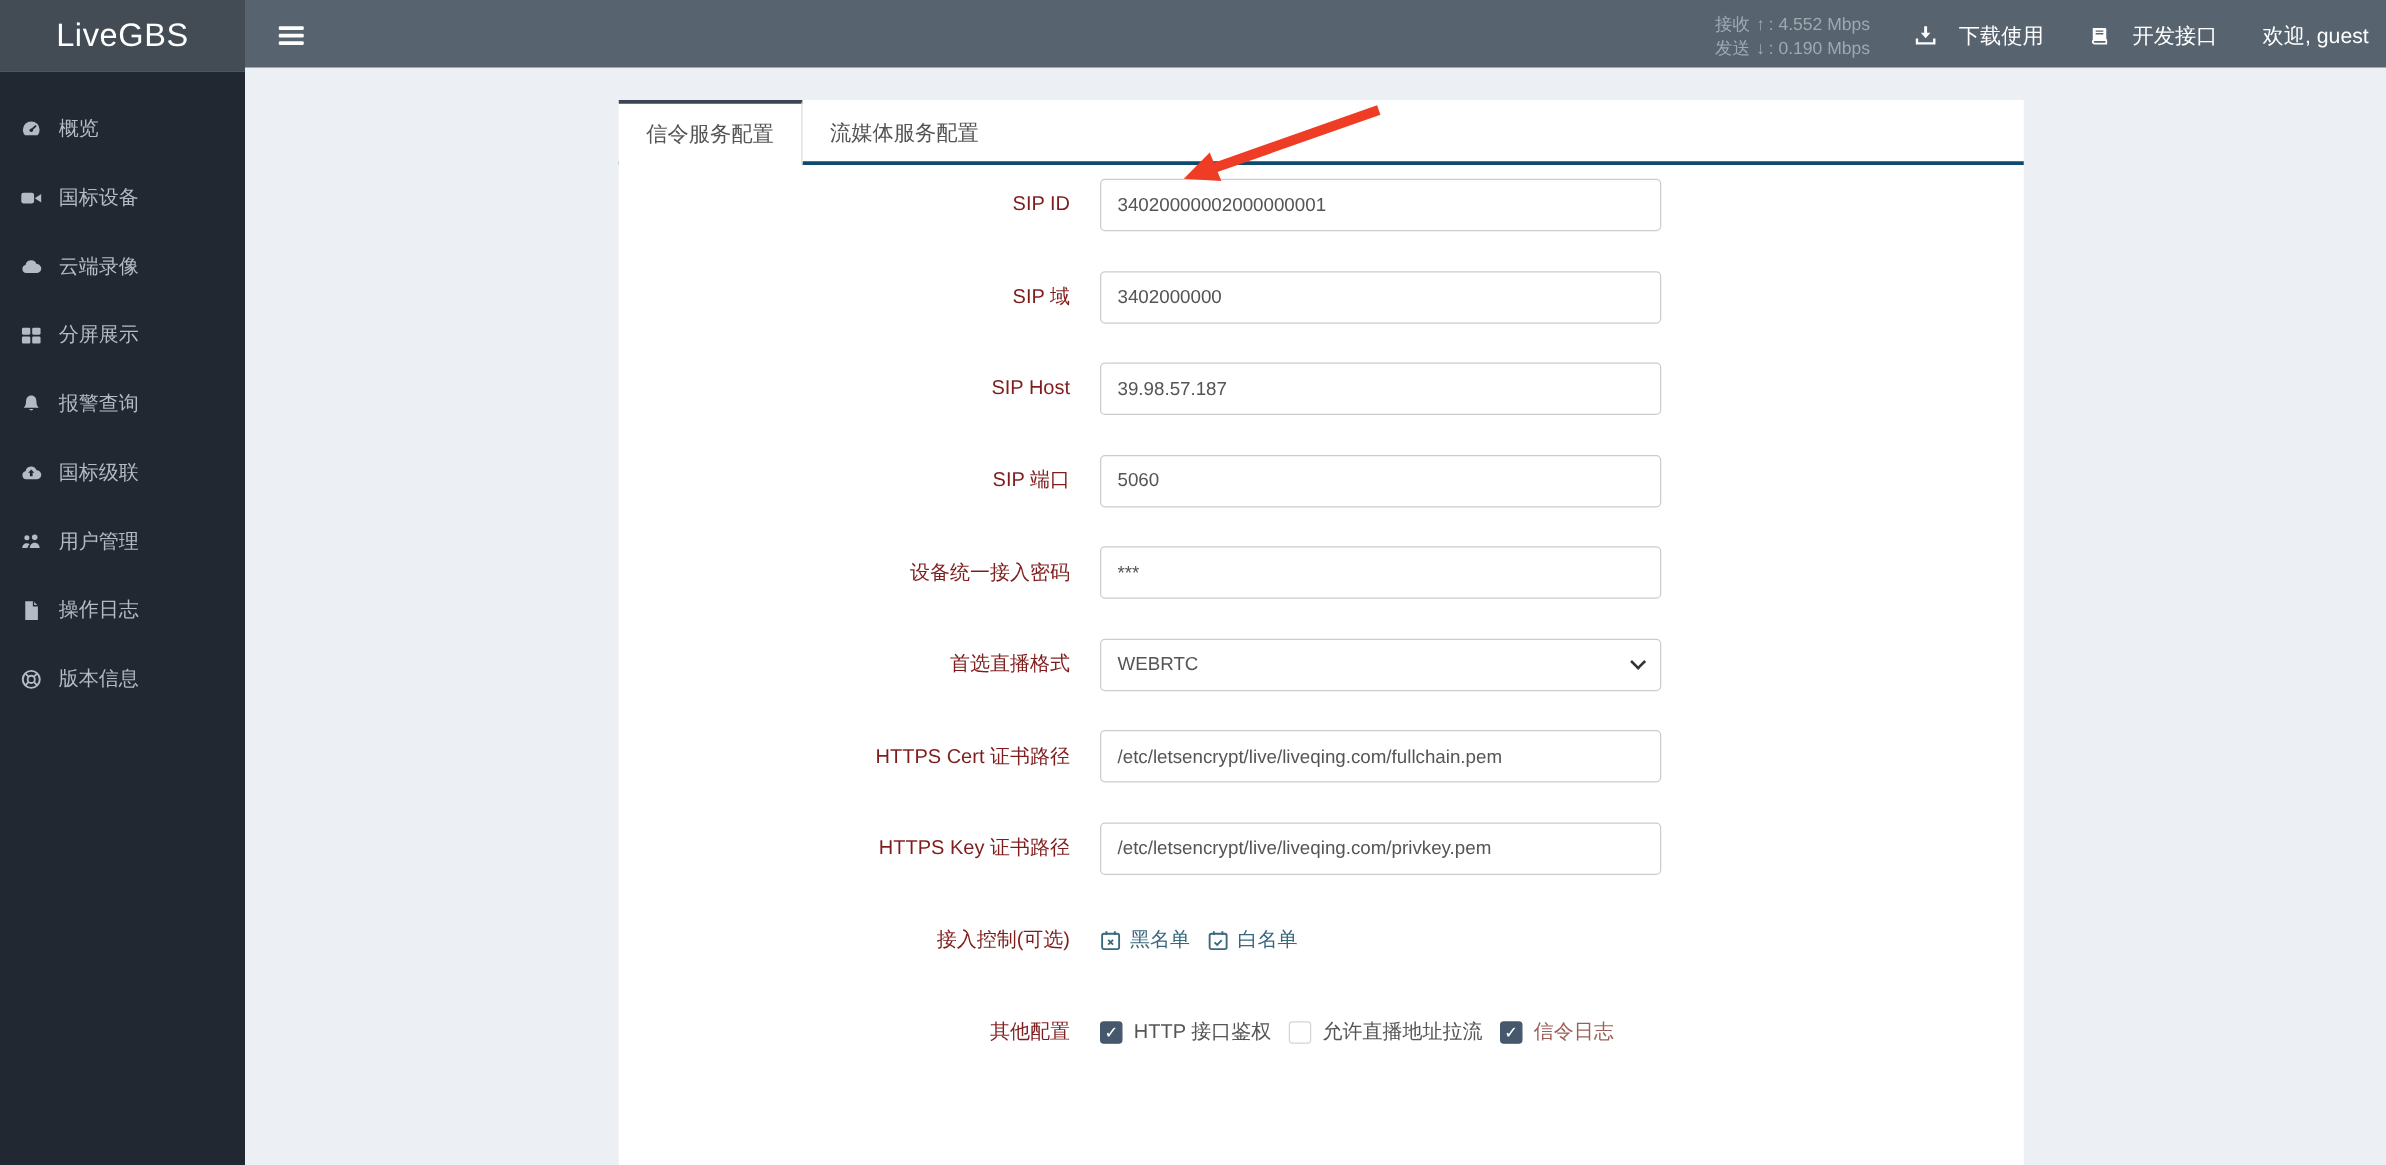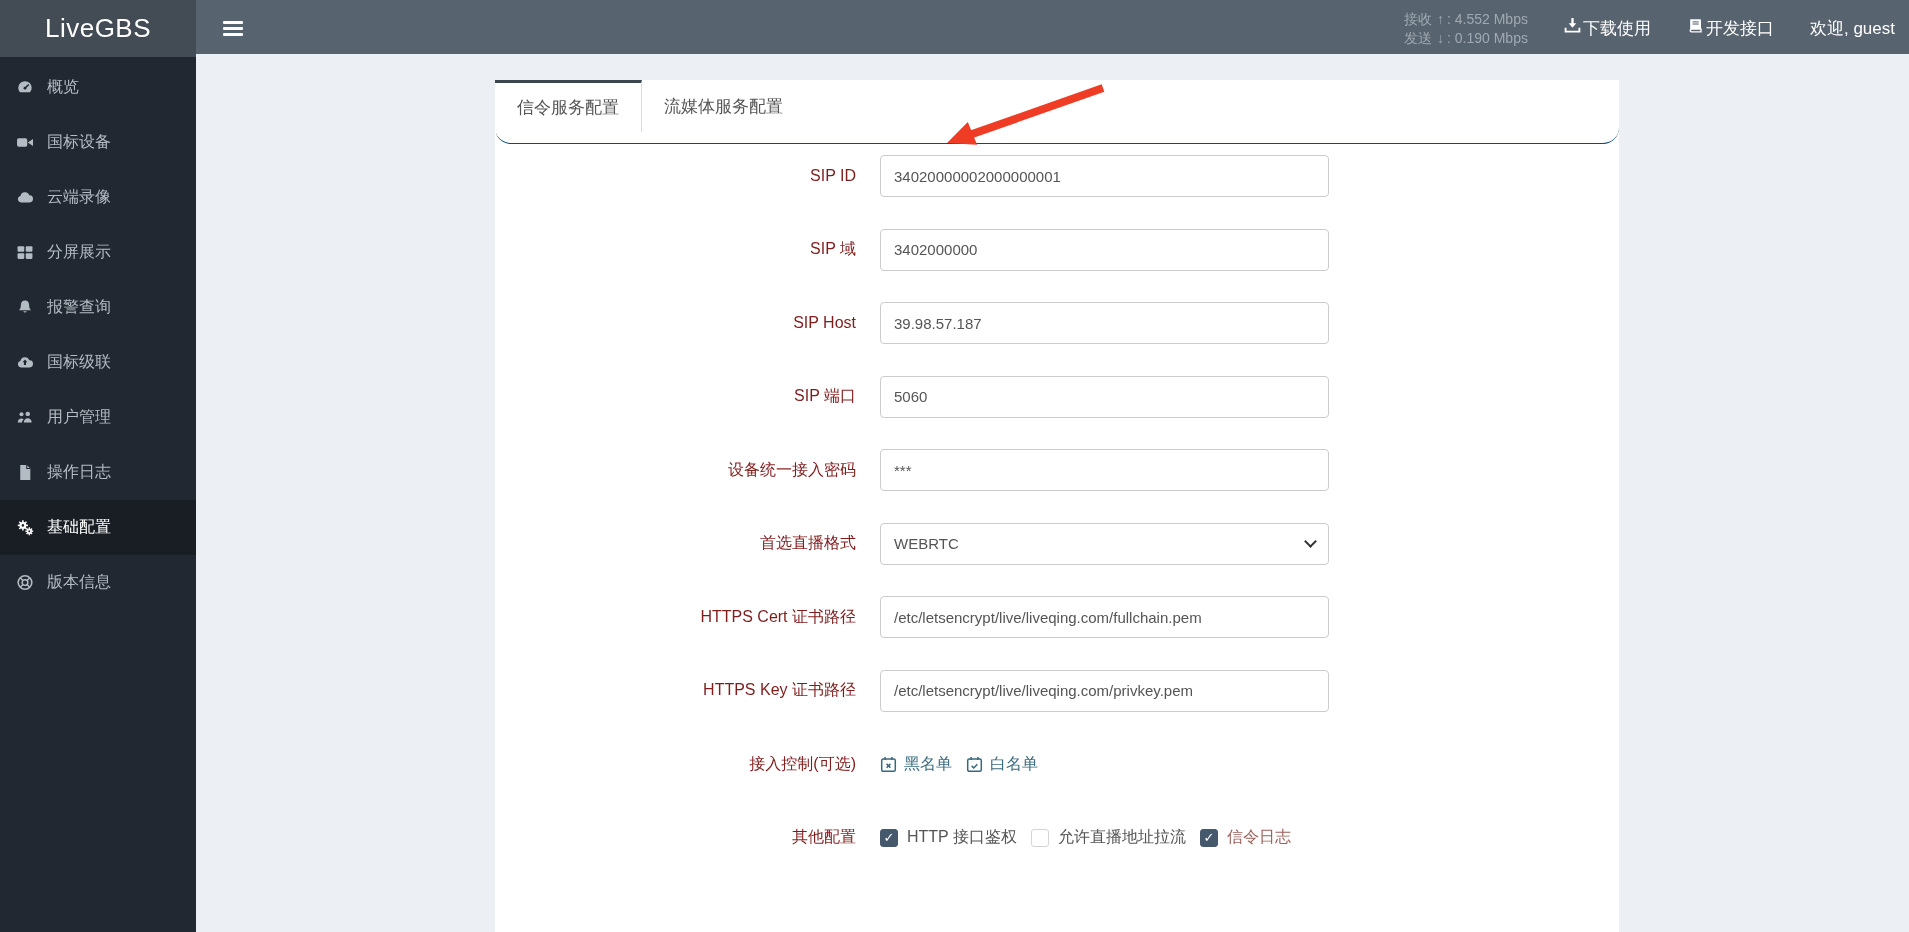--- a/index.html
+++ b/index.html
@@ -17,34 +17,34 @@
   .navbar { position:absolute; left:0; top:0; width:1909px; height:54px; background:var(--navbar-bg,#57636f); z-index:5; }
   .logo { position:absolute; left:0; top:0; width:196px; height:57px; background:var(--logo-bg,#434c54);
           color:#fff; font-size:26px; font-weight:400; display:flex; align-items:center; justify-content:center; letter-spacing:.5px; }
   .hamburger { position:absolute; left:211px; top:0; width:44px; height:57px; display:flex; flex-direction:column;
                justify-content:center; align-items:center; gap:3px; cursor:pointer; }
   .hamburger i { width:20px; height:3px; background:#fff; border-radius:1px; }
   .nav-right { position:absolute; right:14px; top:0; height:57px; display:flex; align-items:center; gap:36px; }
   .net-stats { font-size:14px; line-height:19px; color:var(--muted,#9fa9b2); }
   .net-stats .row { display:flex; align-items:center; }
   .net-stats .arr { font-weight:bold; margin:0 3px 0 5px; }
-  .nav-link { display:flex; gap:2px; color:#fff; font-size:17px; cursor:pointer; }
+  .nav-link { display:flex; align-items:center; gap:18px; color:#fff; font-size:17px; cursor:pointer; }
   .nav-link svg { width:17px; height:17px; }
 
   
-  .sidebar { position:absolute; left:0; top:57px; width:196px; height:875px; background:var(--sidebar-bg,#222831); padding-top:3px; }
+  .sidebar { position:absolute; left:0; top:57px; width:196px; height:875px; background:var(--sidebar-bg,#222831); padding-top:19px; }
   .side-item { height:55px; display:flex; align-items:center; padding-left:15px; gap:12px;
                color:#b3bbc3; font-size:16px; cursor:pointer; }
   .side-item .ic { width:20px; height:18px; display:flex; align-items:center; justify-content:center; }
   .side-item .ic svg { width:18px; height:17px; }
   .side-item.active { background:var(--sidebar-active-bg,#191e24); color:#fff; }
 
   
   .card { position:absolute; left:495px; top:80px; width:1124px; height:852px; background:#fff; }
-  .tabstrip { position:relative; height:64px; border-bottom:1px solid #0c4a6e; display:flex;border-radius:16px; }
+  .tabstrip { position:relative; height:52px; border-bottom:3px solid #0c4a6e; display:flex; }
   .tab { height:52px; padding:0 22px; display:inline-flex; align-items:center; font-size:17px; color:#555; cursor:pointer;
          background:transparent; margin-bottom:-1px; }
   .tab.active { background:#fff; border-top:3px solid var(--tab-border,#3c4651); border-right:1px solid #ddd;
                 border-bottom:1px solid #fff; height:53px; margin-top:0; }
 
   
   .form { padding-top:11px; }
   .form-row { display:flex; align-items:center; height:42px; margin-bottom:31.5px; }
   .f-label { width:361px; text-align:right; font-size:16px; color:#7f1d1d; flex:none; }
   .f-ctl { margin-left:24px; display:flex; align-items:center; }
@@ -192,43 +192,20 @@
       </div>
       <div class="side-item">
         <span class="ic">
           <svg viewBox="0 0 16 16">
             <path d="M3.5 1h6.2L13 4.3V15H3.5z" fill="currentColor"></path>
             <path d="M9.7 1v3.3H13" fill="none" stroke="#222831" stroke-width="1"></path>
           </svg>
         </span>
         <span>操作日志</span>
       </div>
-      <div class="side-item active">
-        <span class="ic">
-          <svg viewBox="0 0 16 16">
-            <g stroke="currentColor" stroke-width="1.5">
-              <line x1="6" y1="1.2" x2="6" y2="10.8"></line>
-              <line x1="1.2" y1="6" x2="10.8" y2="6"></line>
-              <line x1="2.6" y1="2.6" x2="9.4" y2="9.4"></line>
-              <line x1="9.4" y1="2.6" x2="2.6" y2="9.4"></line>
-            </g>
-            <circle cx="6" cy="6" r="3.2" fill="currentColor"></circle>
-            <circle cx="6" cy="6" r="1.2" fill="#222831"></circle>
-            <g stroke="currentColor" stroke-width="1.3">
-              <line x1="12" y1="7.8" x2="12" y2="15.2"></line>
-              <line x1="8.3" y1="11.5" x2="15.7" y2="11.5"></line>
-              <line x1="9.4" y1="8.9" x2="14.6" y2="14.1"></line>
-              <line x1="14.6" y1="8.9" x2="9.4" y2="14.1"></line>
-            </g>
-            <circle cx="12" cy="11.5" r="2.4" fill="currentColor"></circle>
-            <circle cx="12" cy="11.5" r="0.9" fill="#222831"></circle>
-          </svg>
-        </span>
-        <span>基础配置</span>
-      </div>
       <div class="side-item">
         <span class="ic">
           <svg viewBox="0 0 16 16" fill="none" stroke="currentColor">
             <circle cx="8" cy="8" r="6.4" stroke-width="1.5"></circle>
             <circle cx="8" cy="8" r="2.7" stroke-width="1.4"></circle>
             <g stroke-width="1.4">
               <line x1="3.5" y1="3.5" x2="6.1" y2="6.1"></line>
               <line x1="12.5" y1="3.5" x2="9.9" y2="6.1"></line>
               <line x1="3.5" y1="12.5" x2="6.1" y2="9.9"></line>
               <line x1="12.5" y1="12.5" x2="9.9" y2="9.9"></line>

